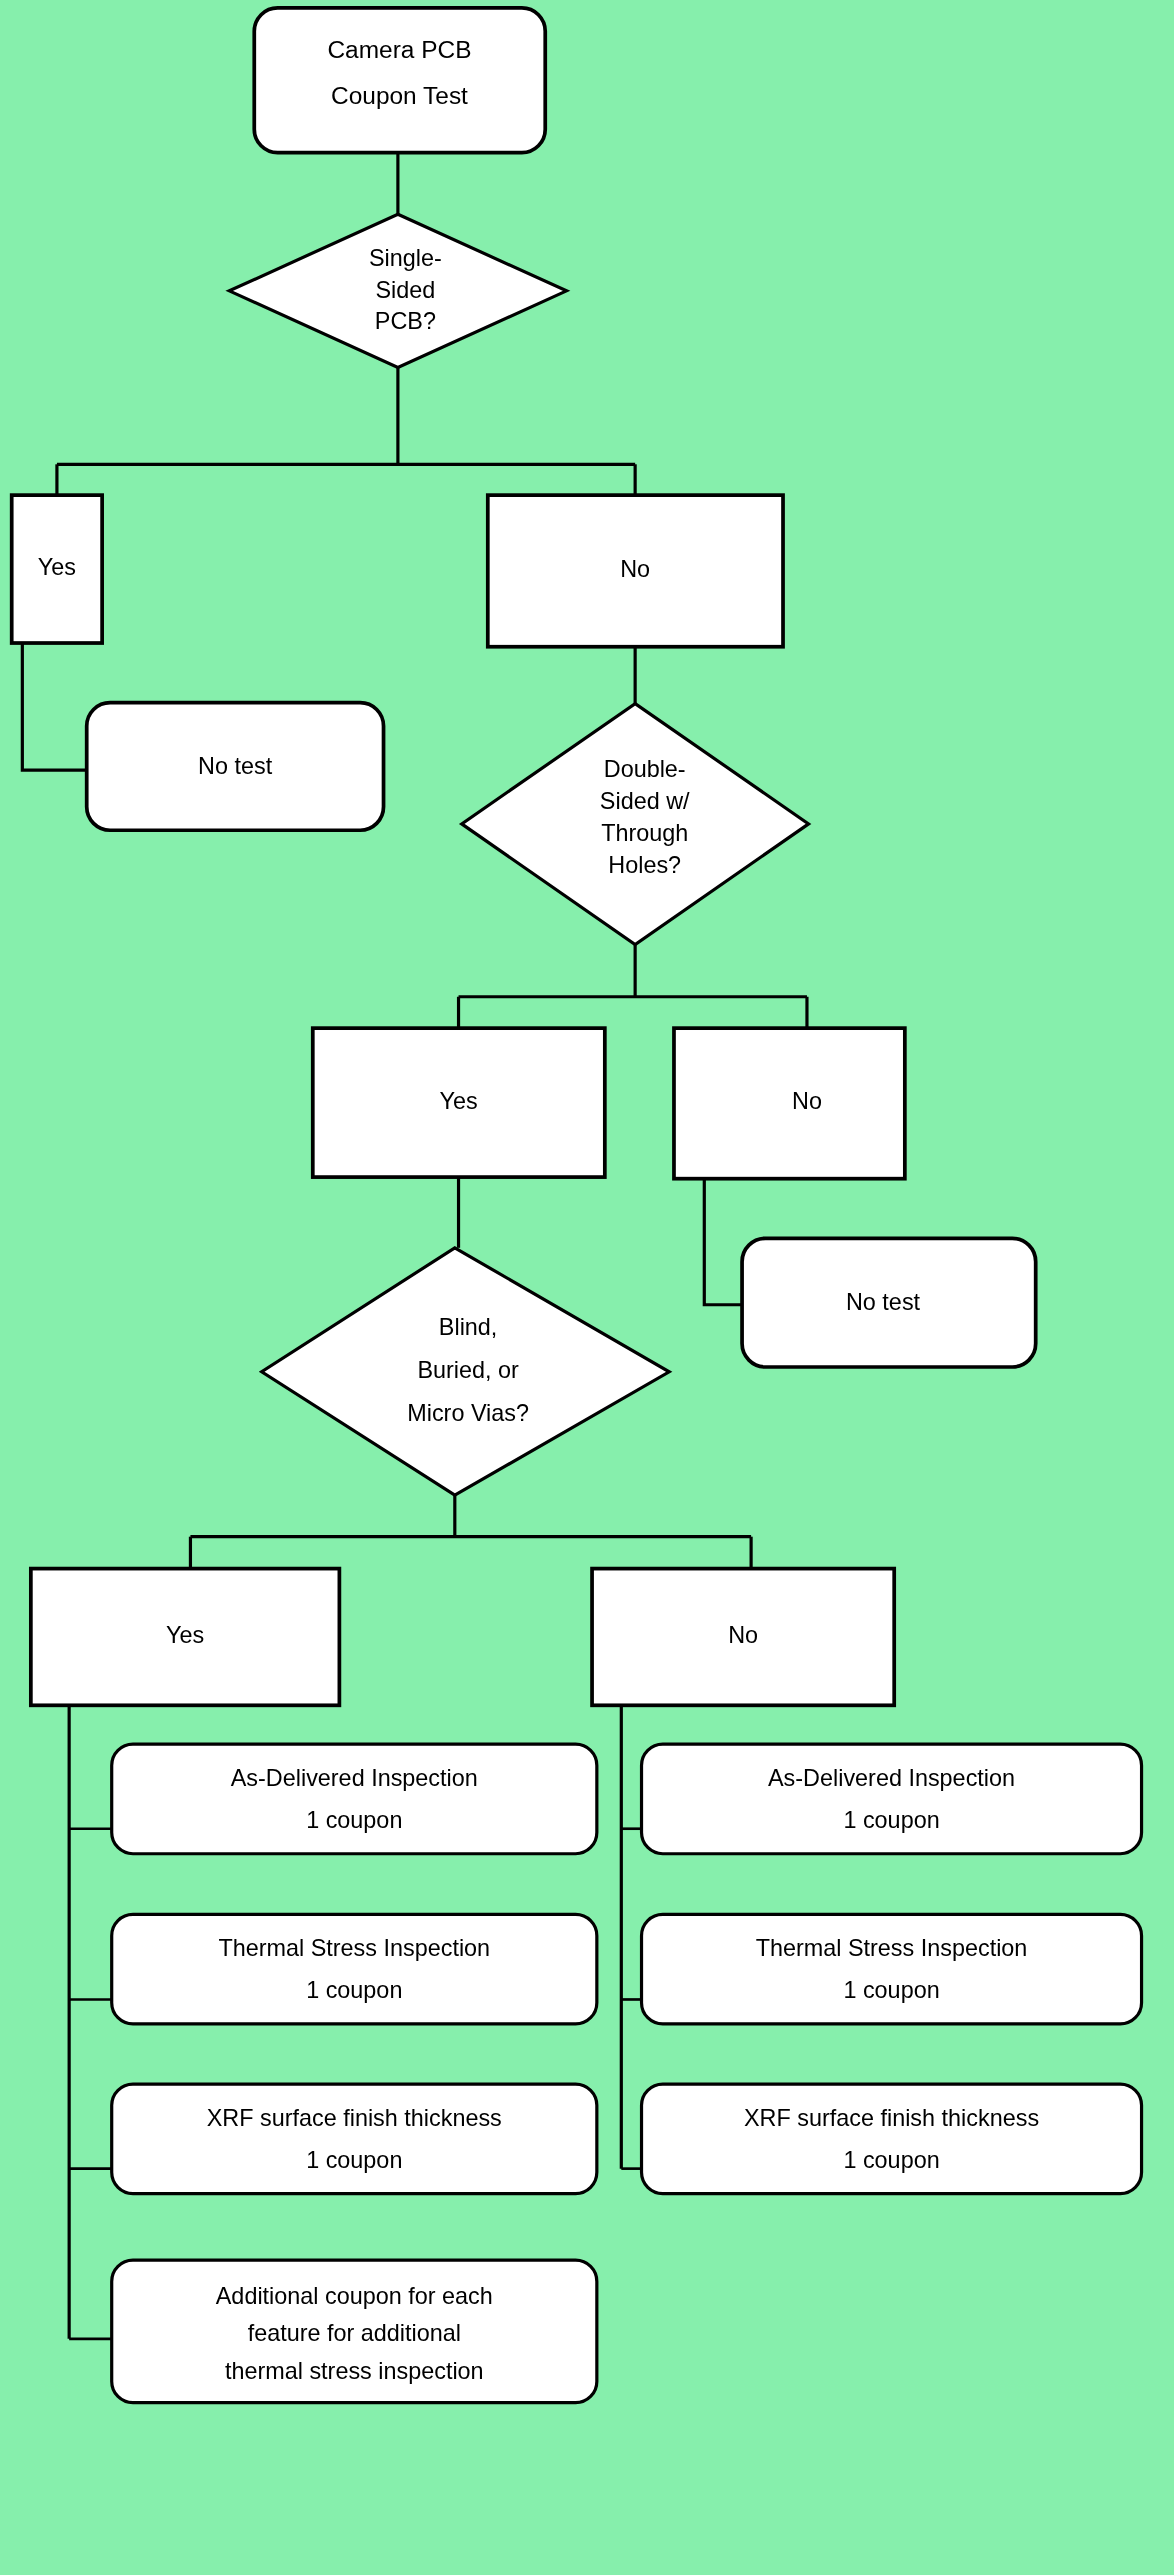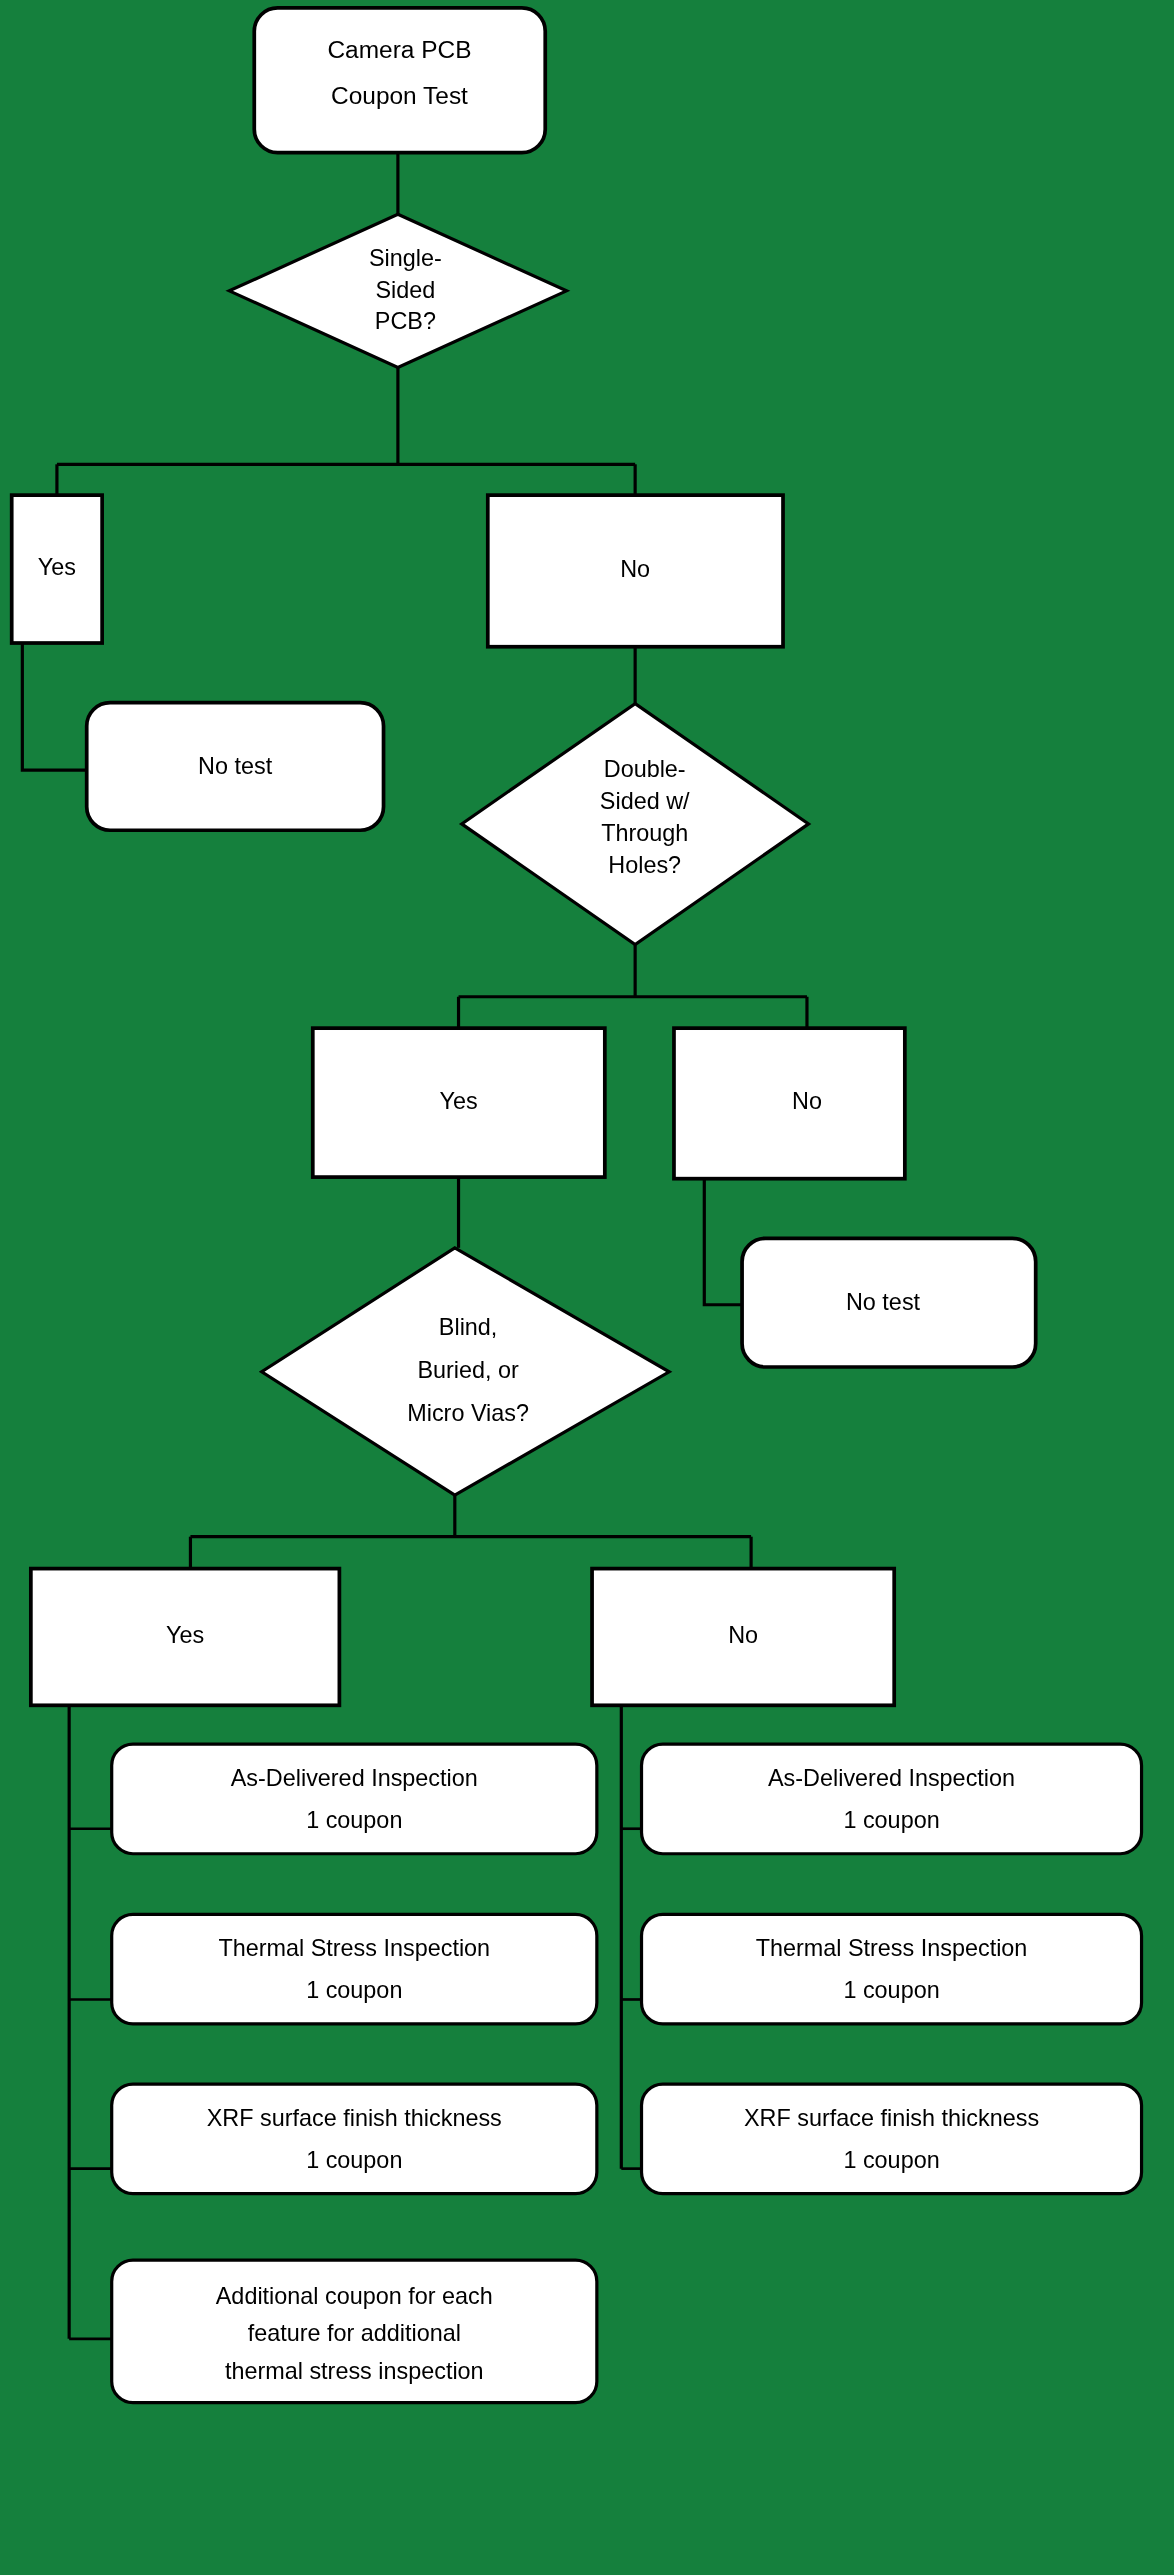--- a/index.html
+++ b/index.html
@@ -8,21 +8,21 @@
     padding: 0;
     background: #ffffff;
   }
   body {
     font-family: "Liberation Sans", sans-serif;
   }
   #flow-root {
     position: relative;
     width: 1174px;
     height: 2576px;
-    background: #15803d;
+    background: #86efac;
     overflow: hidden;
   }
   svg#flow-svg {
     position: absolute;
     top: 0;
     left: 0;
     width: 1174px;
     height: 2576px;
     display: block;
   }

